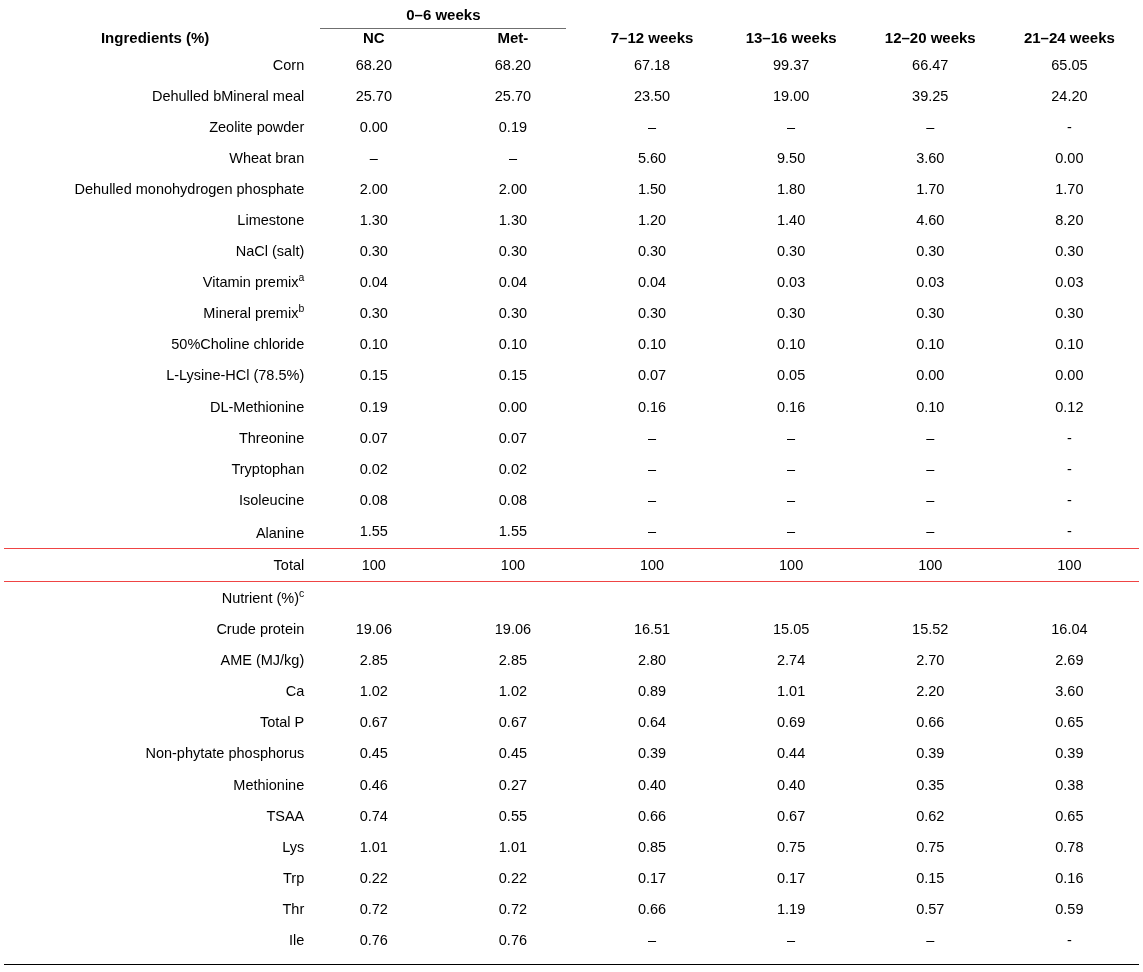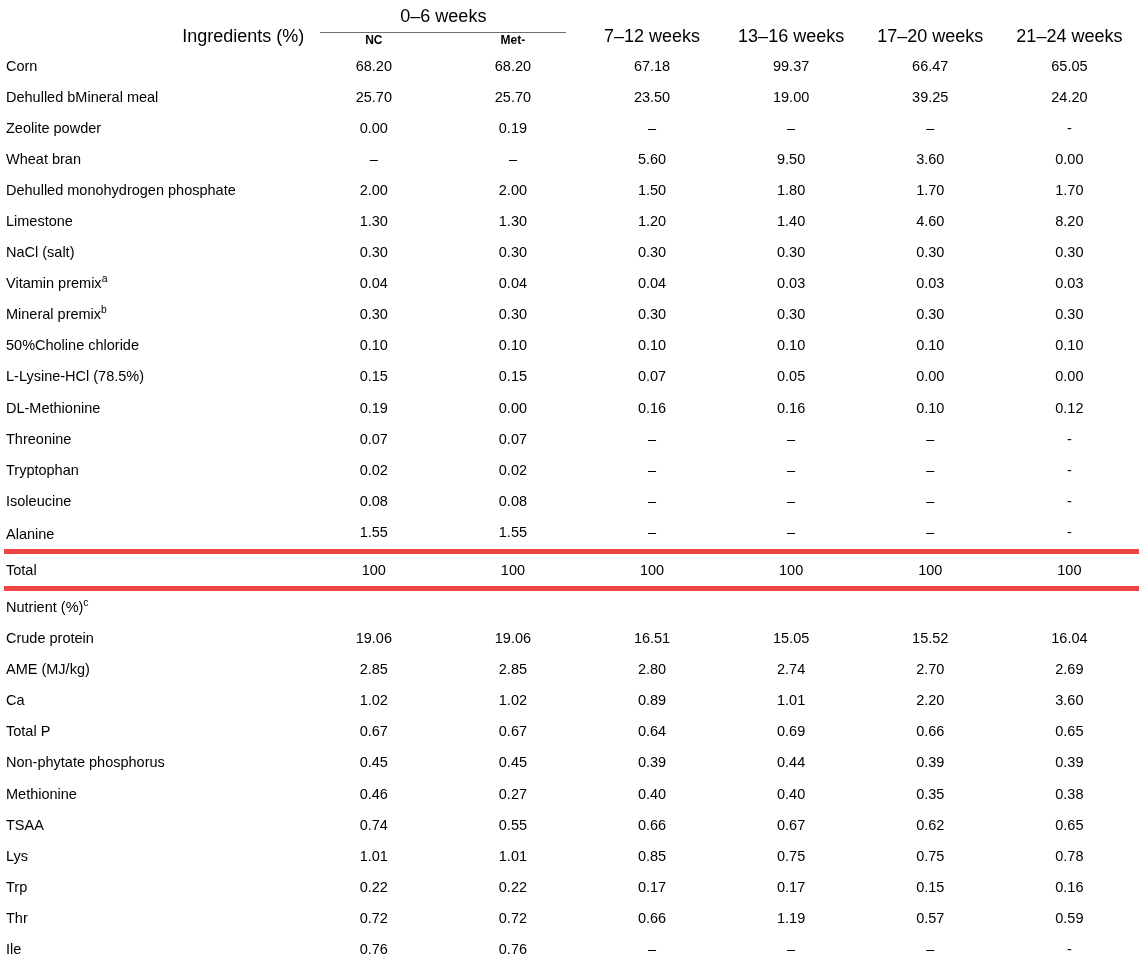--- a/index.html
+++ b/index.html
@@ -28,57 +28,57 @@
   table.diet-table td,
   table.diet-table th {
     padding: 0;
     vertical-align: bottom;
   }
   
   col.c-name   { width: 300px; }
   col.c-num    { width: 139px; }
 
   .hdr-row th {
-    font-weight: normal;
-    font-size: 18px;
+    font-weight: bold;
+    font-size: 15px;
     padding-top: 7px;
     padding-bottom: 7px;
     text-align: center;
     vertical-align: bottom;
   }
   .hdr-row th.name-cell {
-    text-align: right;
+    text-align: center;
     padding-left: 2px;
   }
   .span-underline {
     display: block;
     border-bottom: 1px solid #6f6f6f;
     padding-bottom: 5px;
     margin: 0 16px;
   }
   .subhdr-row th {
     font-weight: bold;
-    font-size: 12px;
+    font-size: 15px;
     text-align: center;
     padding-top: 6px;
     padding-bottom: 9px;
   }
   tbody.body-rows td {
     padding-top: 7.2px;
     padding-bottom: 7.2px;
     text-align: center;
     font-size: 14.5px;
     line-height: 1.15;
   }
   tbody.body-rows td.name-cell {
-    text-align: left;
+    text-align: right;
     padding-left: 2px;
   }
   .sec-divider td {
-    border-top: 5px solid #ef4444;
+    border-top: 1px solid #ef4444;
   }
   sup {
     font-size: 0.72em;
     vertical-align: super;
     line-height: 0;
   }
   .footnotes {
     width: 1135px;
     box-sizing: border-box;
     margin-top: 6px;
@@ -108,21 +108,21 @@
     </colgroup>
 
     <thead>
       <tr class="hdr-row rule-top">
         <th class="name-cell" rowspan="2">Ingredients (%)</th>
         <th colspan="2">
             <span class="span-underline">0–6 weeks</span>
           </th>
         <th rowspan="2">7–12 weeks</th>
         <th rowspan="2">13–16 weeks</th>
-        <th rowspan="2">17–20 weeks</th>
+        <th rowspan="2">12–20 weeks</th>
         <th rowspan="2">21–24 weeks</th>
       </tr>
       <tr class="subhdr-row rule-bottom">
         <th>NC</th>
         <th>Met-</th>
       </tr>
     </thead>
 
     <tbody class="body-rows">
       <tr>

